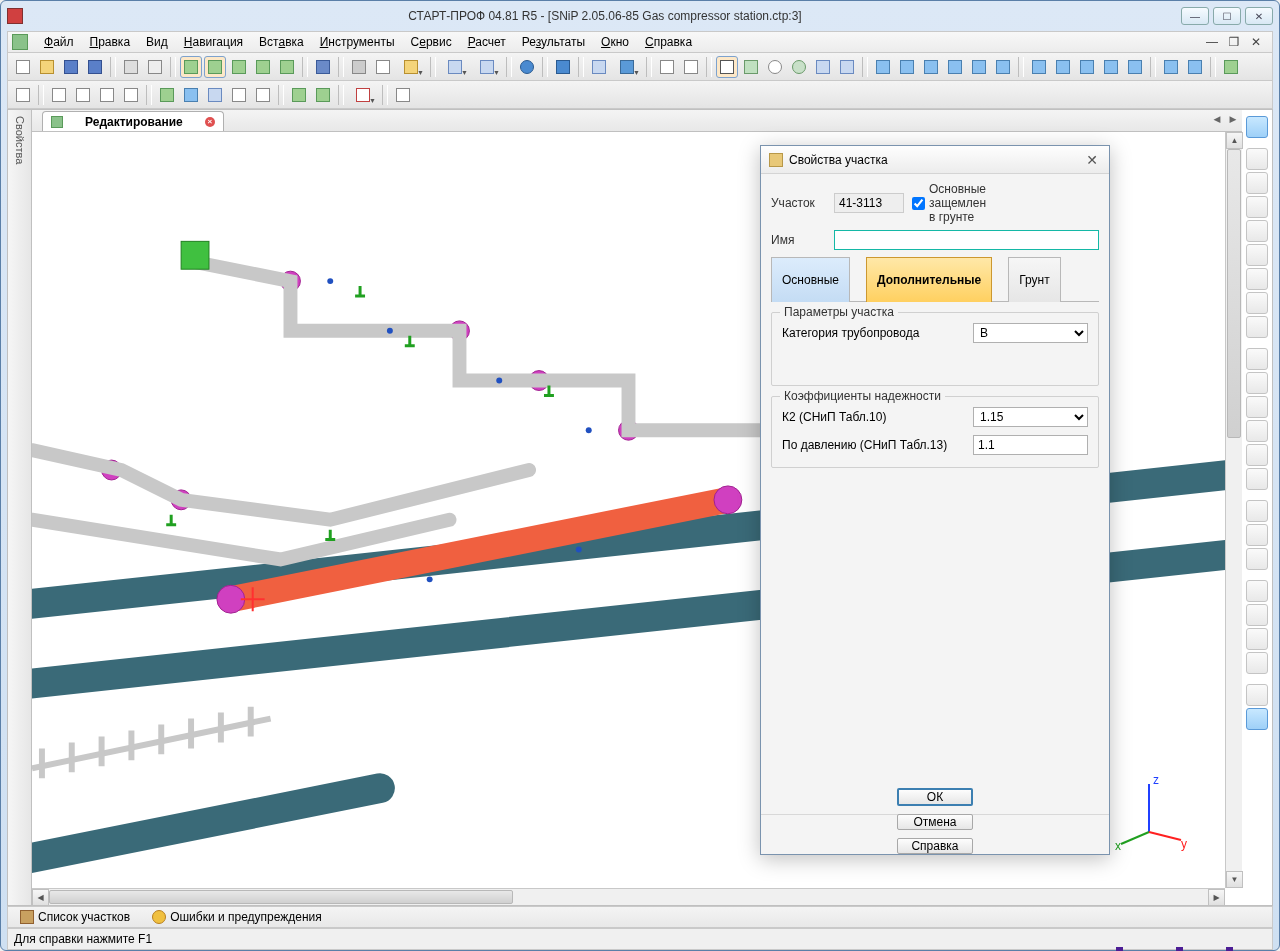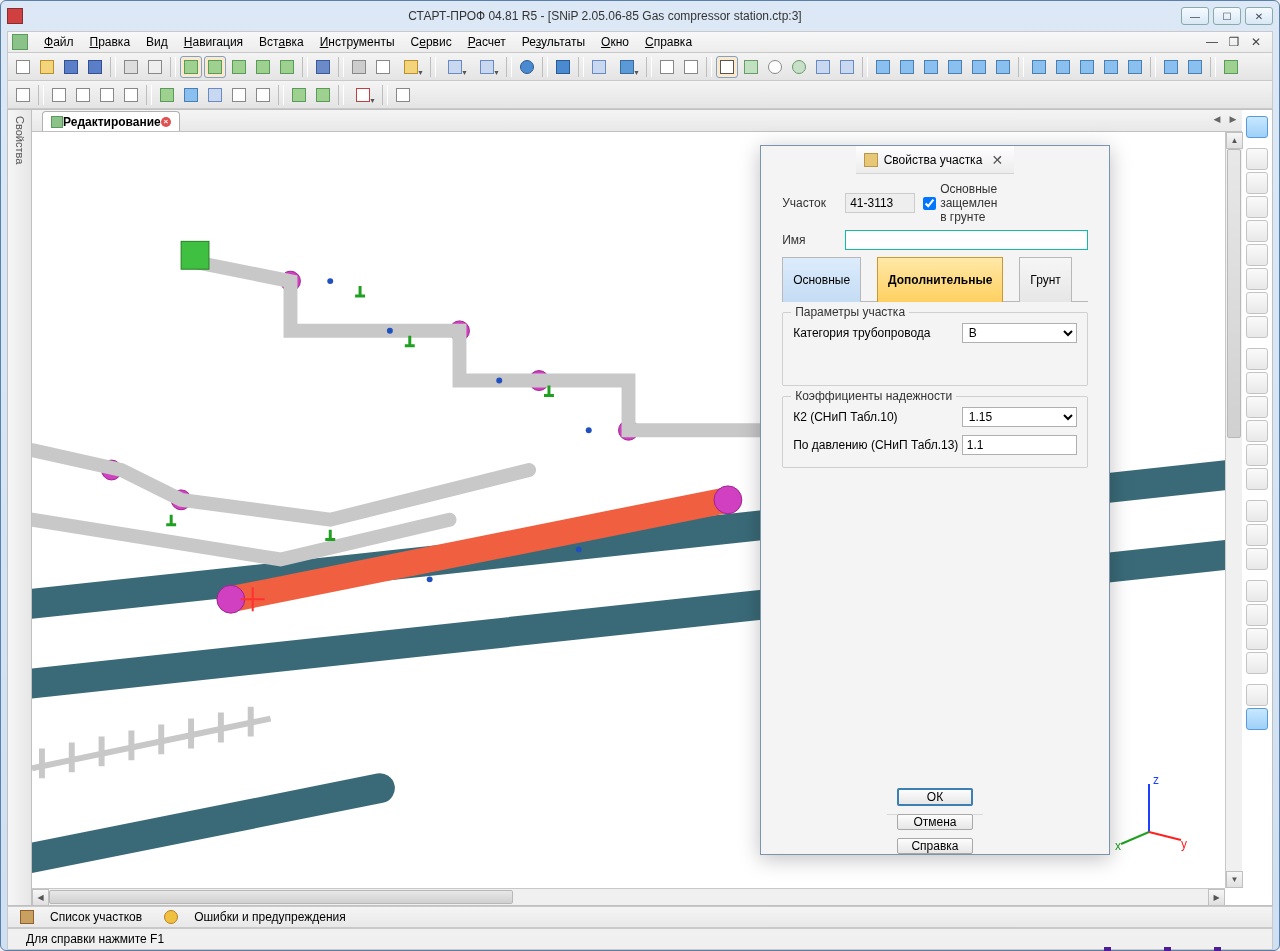--- a/index.html
+++ b/index.html
@@ -36,21 +36,21 @@
 .client { position:absolute; top:108px; bottom:44px; left:6px; right:6px; background:#fff; border:1px solid #c0c0c0; }
 .left-sidebar { position:absolute; left:0; top:0; bottom:0; width:24px; background:linear-gradient(90deg,#f6f6f6,#e6e6e6); border-right:1px solid #c0c0c0; display:flex; align-items:flex-start; justify-content:center; padding-top:6px; }
 .left-sidebar .vtext { writing-mode:vertical-rl; color:#555; font-size:11px; }
 .right-sidebar { position:absolute; right:0; top:2px; bottom:2px; width:30px; display:flex; flex-direction:column; align-items:center; gap:2px; padding-top:4px; }
 .rs-btn { width:22px; height:22px; border:1px solid #c4c4c4; border-radius:3px; background:linear-gradient(#fafafa,#e8e8e8); cursor:pointer; display:flex; align-items:center; justify-content:center; }
 .rs-btn.active { background:linear-gradient(#c8e8ff,#9ed0f8); border-color:#5a9ad8; }
 .rs-gap { height:6px; }
 
 
 .doc-tabs { position:absolute; left:24px; right:30px; top:0; height:22px; background:linear-gradient(#f4f4f4,#e8e8e8); border-bottom:1px solid #c0c0c0; display:flex; align-items:flex-end; padding-left:10px; }
-.doc-tab { height:20px; background:#fff; border:1px solid #b0b0b0; border-bottom:none; border-radius:4px 4px 0 0; padding:2px 8px; display:flex; align-items:center; gap:0; font-weight:bold; }
+.doc-tab { height:20px; background:#fff; border:1px solid #b0b0b0; border-bottom:none; border-radius:4px 4px 0 0; padding:2px 8px; display:flex; align-items:center; gap:22px; font-weight:bold; }
 .doc-tab .xicon { width:10px; height:10px; background:#e05050; border-radius:50%; display:flex; align-items:center; justify-content:center; color:#fff; font-size:8px; cursor:pointer; }
 .doc-tab .dicon { width:12px; height:12px; background:#8ac28a; border:1px solid #5a9a5a; }
 .tab-nav { position:absolute; right:2px; top:2px; display:flex; gap:2px; }
 .tab-nav span { width:14px; height:14px; display:flex; align-items:center; justify-content:center; color:#666; cursor:pointer; font-size:9px; }
 
 
 .viewport-wrap { position:absolute; left:24px; right:30px; top:22px; bottom:0; }
 .viewport { position:absolute; left:0; top:0; right:17px; bottom:17px; background:#fff; overflow:hidden; }
 .hscroll { position:absolute; left:0; right:17px; bottom:0; height:17px; background:#eee; border-top:1px solid #c8c8c8; display:flex; }
 .vscroll { position:absolute; right:0; top:0; bottom:17px; width:17px; background:#eee; border-left:1px solid #c8c8c8; display:flex; flex-direction:column; }
@@ -61,30 +61,30 @@
 .vscroll .sc-thumb { left:1px; right:1px; top:0; height:40%; }
 
 
 .pipe-svg { position:absolute; inset:0; }
 
 
 .axis-gizmo { position:absolute; right:36px; bottom:36px; width:80px; height:80px; }
 
 
 .bottom-tabs { position:absolute; left:6px; right:6px; bottom:22px; height:22px; background:linear-gradient(#f4f4f4,#e8e8e8); border:1px solid #c9c9c9; display:flex; align-items:center; padding:0 6px; gap:10px; }
-.bottom-tabs .btab { display:flex; align-items:center; gap:16px; padding:2px 6px; cursor:pointer; }
+.bottom-tabs .btab { display:flex; align-items:center; gap:4px; padding:2px 6px; cursor:pointer; }
 .bottom-tabs .btab .bico { width:14px; height:14px; }
 
 
-.statusbar { position:absolute; left:6px; right:6px; bottom:0; height:22px; background:#f0f0f0; border:1px solid #c9c9c9; display:flex; align-items:center; padding:0 18px; }
+.statusbar { position:absolute; left:6px; right:6px; bottom:0; height:22px; background:#f0f0f0; border:1px solid #c9c9c9; display:flex; align-items:center; padding:0 6px; }
 .statusbar .cell { border-left:7px solid #4c1d95; padding:0 8px; height:100%; display:flex; align-items:center;margin-top:36px; }
 .statusbar .spacer { flex:1; }
 
 
-.dialog { position:absolute; left:760px; top:145px; width:350px; height:710px; background:#f4f4f4; border:1px solid #7a93ae; box-shadow:0 4px 20px rgba(0,0,0,.25); display:flex; flex-direction:column;align-items:center; }
+.dialog { position:absolute; left:760px; top:145px; width:350px; height:710px; background:#f4f4f4; border:1px solid #7a93ae; box-shadow:0 4px 20px rgba(0,0,0,.25); display:flex; flex-direction:column; }
 .dlg-title { height:28px; background:linear-gradient(#fefefe,#ececec); border-bottom:1px solid #d4d4d4; display:flex; align-items:center; padding:0 8px; gap:6px; }
 .dlg-title .dico { width:14px; height:14px; background:#e8c878; border:1px solid #b89848; }
 .dlg-title .dtxt { flex:1; }
 .dlg-title .dclose { width:18px; height:18px; display:flex; align-items:center; justify-content:center; color:#555; cursor:pointer; font-size:14px; }
 .dlg-body { flex:1; padding:8px 10px; overflow:hidden; }
 .dlg-row { display:flex; align-items:center; gap:8px; margin-bottom:6px; }
 .dlg-row label { width:55px; color:#333; }
 .inp { border:1px solid #14b8a6; background:#fff; height:20px; padding:0 4px; }
 .inp.ro { background:#eee; border-color:#ccc; width:70px; }
 .inp.full { flex:1; }

